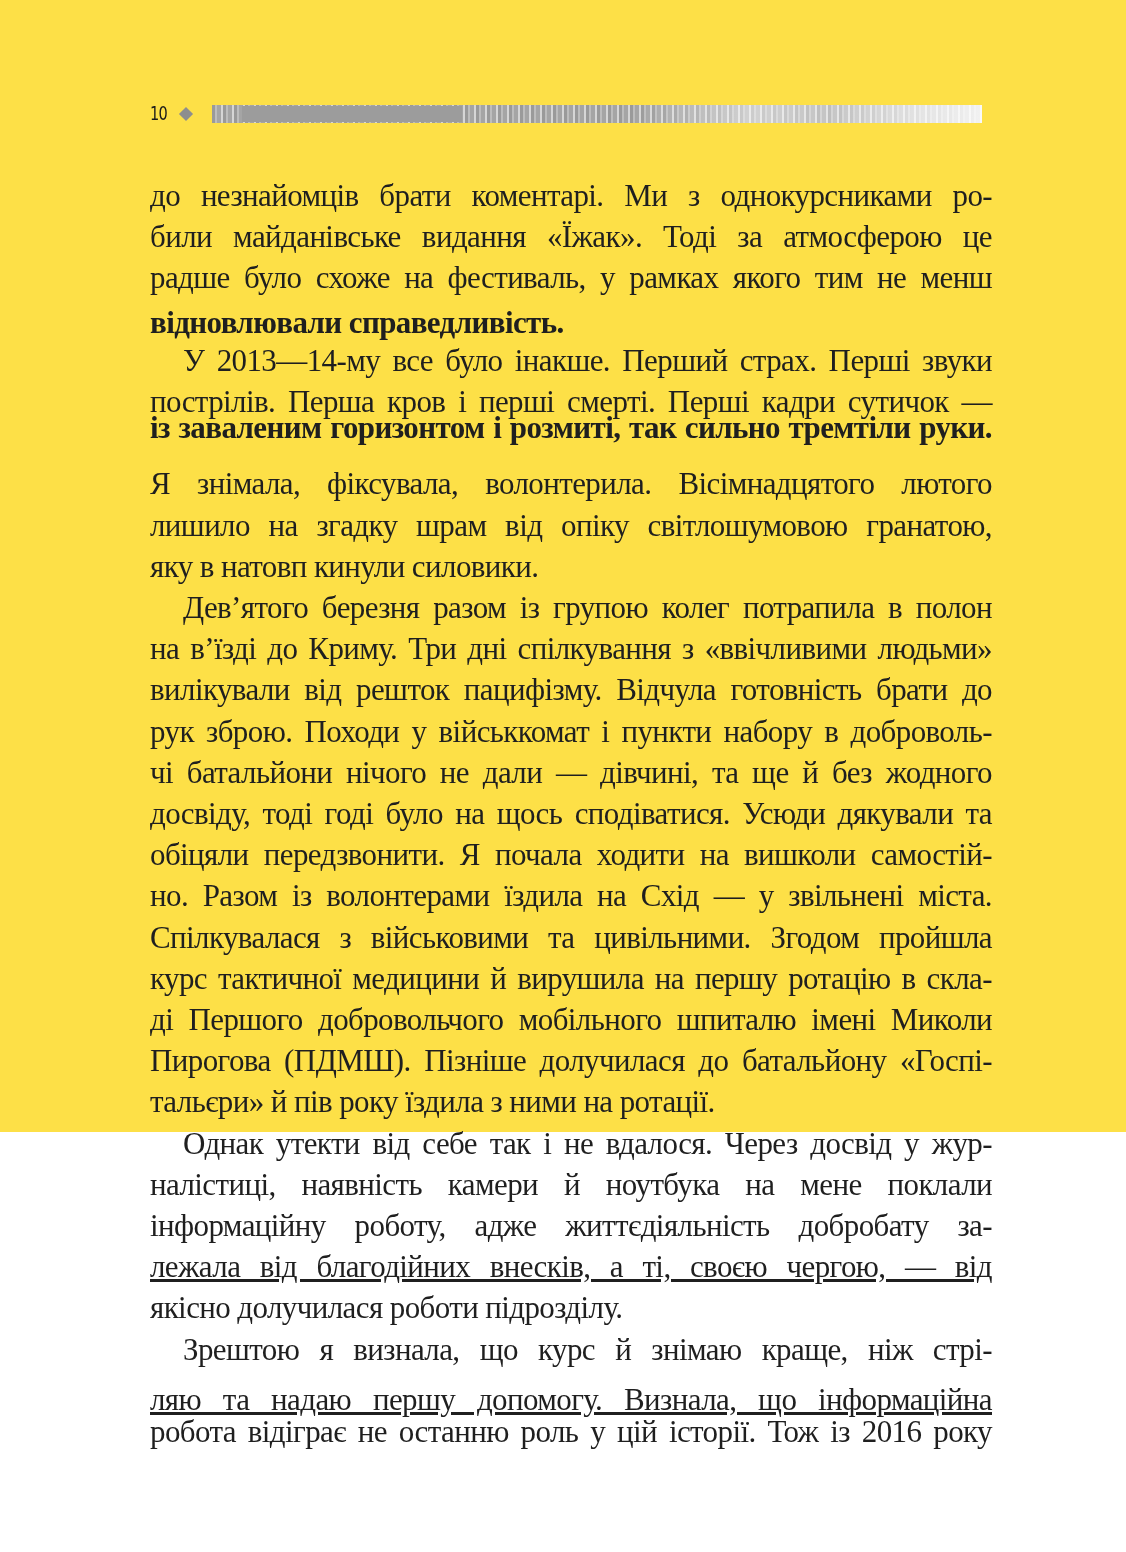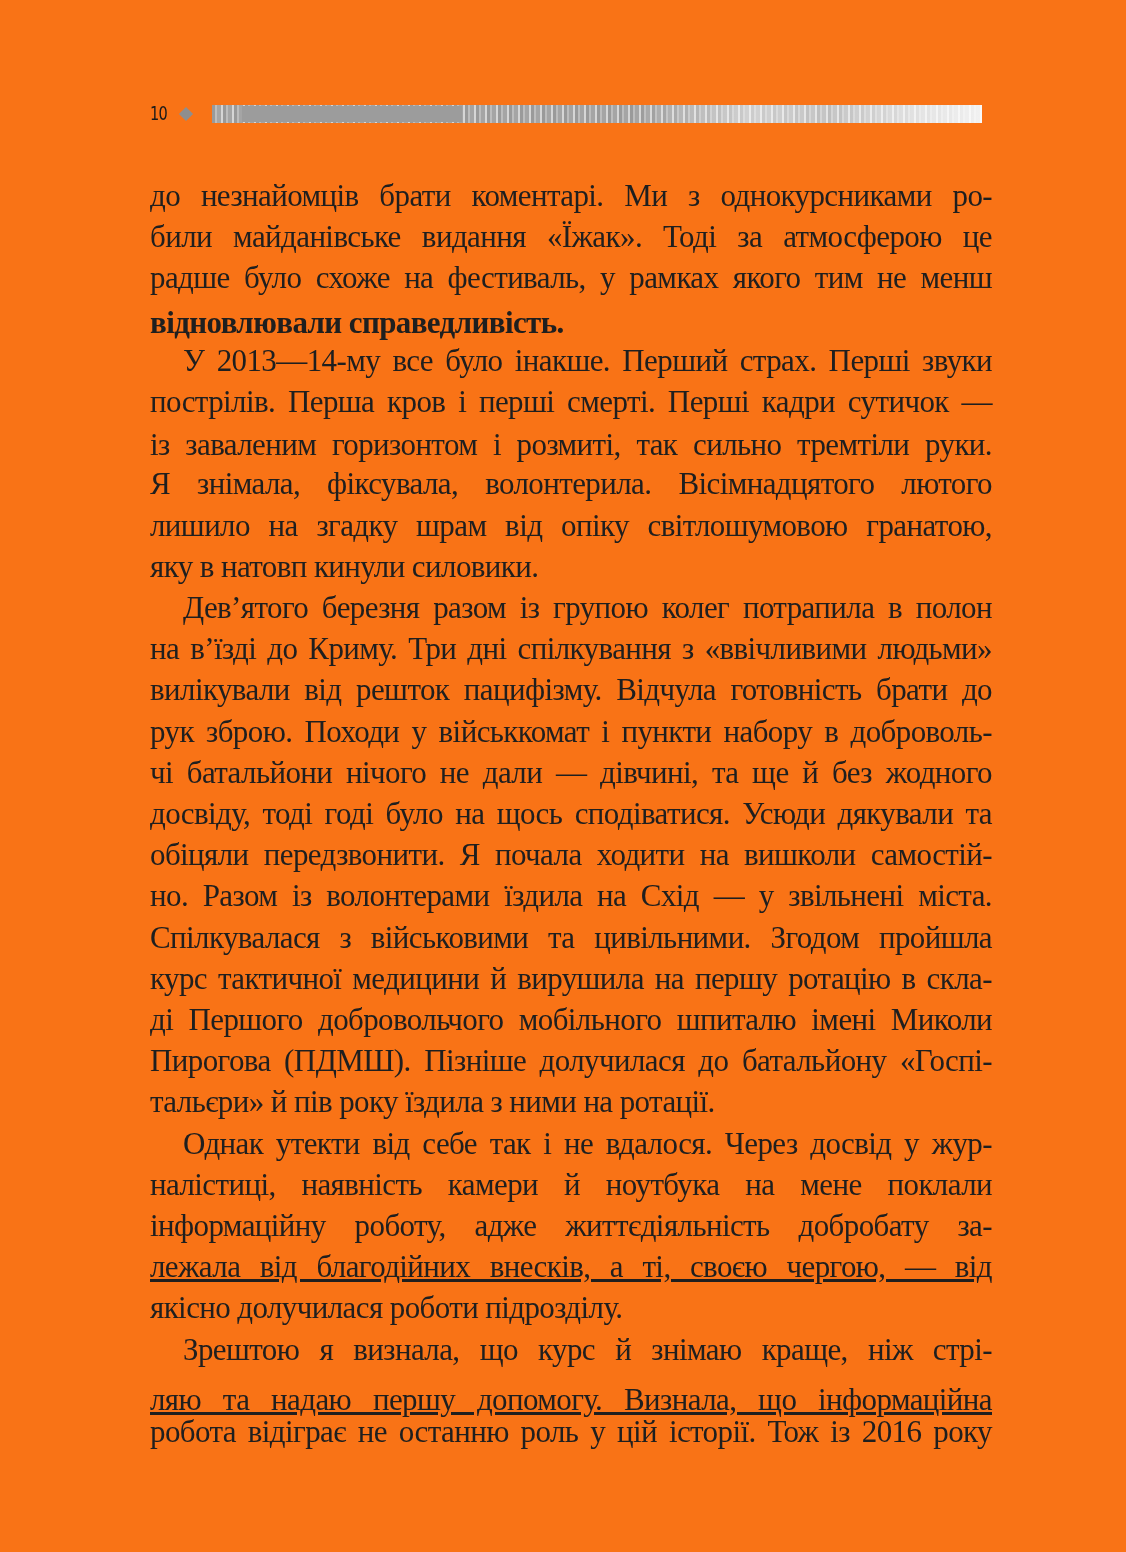--- a/index.html
+++ b/index.html
@@ -1,17 +1,17 @@
 <!DOCTYPE html>
 <html><head>
   <meta charset="utf-8">
   <style>
     html, body { margin: 0; padding: 0; background: #ffffff; }
     body { width: 1126px; height: 1552px; position: relative; overflow: hidden; }
-    .page { position: absolute; left: 0; top: 0; width: 1126px; height: 1552px; background: #f97316; }
+    .page { position: absolute; left: 0; top: 0; width: 1126px; height: 1132px; background: #fde047; }
     .header { position: absolute; left: 150px; top: 100px; width: 835px; height: 30px; }
     .page-number { position: absolute; left: 0; top: 2px; font-family: "DejaVu Sans Condensed", "DejaVu Sans", sans-serif; font-size: 19px; color: #1a1a1a; letter-spacing: -1px; transform: scaleX(0.85); transform-origin: left center; }
     .diamond { position: absolute; left: 31px; top: 9px; width: 10px; height: 10px; background: #8e8e8e; transform: rotate(45deg); }
     .header-bar { position: absolute; left: 62px; top: 5px; width: 770px; height: 18px;
       background:
         linear-gradient(90deg, rgba(255,255,255,0) 0%, rgba(255,255,255,0) 55%, rgba(255,255,255,0.5) 70%, rgba(255,255,255,0.35) 80%, rgba(255,255,255,0.7) 92%, rgba(255,255,255,0.85) 100%),
         repeating-linear-gradient(90deg, #9a9a9a 0 3px, #bdbdbd 3px 5px, #a5a5a5 5px 9px, #d6d6d6 9px 11px),
         #a0a0a0;
     }
     .header-bar-solid { position: absolute; left: 92px; top: 6px; width: 220px; height: 16px; background: #9c9c9c; }
@@ -31,21 +31,21 @@
     <div class="header-bar-solid"></div>
   </div>
 
   <div class="text" id="body-text" style="top:0;">
       <div class="line" style="top: 176px;">до незнайомців брати коментарі. Ми з однокурсниками ро-</div>
       <div class="line" style="top: 217.2px;">били майданівське видання «Їжак». Тоді за атмосферою це</div>
       <div class="line" style="top: 258.4px;">радше було схоже на фестиваль, у рамках якого тим не менш</div>
       <div class="line last" style="top: 303px; font-weight: bold;">відновлювали справедливість.</div>
       <div class="line indent" style="top: 340.8px;">У 2013—14-му все було інакше. Перший страх. Перші звуки</div>
       <div class="line" style="top: 382px;">пострілів. Перша кров і перші смерті. Перші кадри сутичок —</div>
-      <div class="line" style="top: 425px;">із заваленим горизонтом і розмиті, так сильно тремтіли руки.</div>
+      <div class="line" style="top: 408px; font-weight: bold;">із заваленим горизонтом і розмиті, так сильно тремтіли руки.</div>
       <div class="line" style="top: 464.4px;">Я знімала, фіксувала, волонтерила. Вісімнадцятого лютого</div>
       <div class="line" style="top: 505.6px;">лишило на згадку шрам від опіку світлошумовою гранатою,</div>
       <div class="line last" style="top: 546.8px;">яку в натовп кинули силовики.</div>
       <div class="line indent" style="top: 588px;">Дев’ятого березня разом із групою колег потрапила в полон</div>
       <div class="line" style="top: 629.2px;">на в’їзді до Криму. Три дні спілкування з «ввічливими людьми»</div>
       <div class="line" style="top: 670.4px;">вилікували від решток пацифізму. Відчула готовність брати до</div>
       <div class="line" style="top: 711.6px;">рук зброю. Походи у військкомат і пункти набору в доброволь-</div>
       <div class="line" style="top: 752.8px;">чі батальйони нічого не дали — дівчині, та ще й без жодного</div>
       <div class="line" style="top: 794px;">досвіду, тоді годі було на щось сподіватися. Усюди дякували та</div>
       <div class="line" style="top: 835.2px;">обіцяли передзвонити. Я почала ходити на вишколи самостій-</div>

